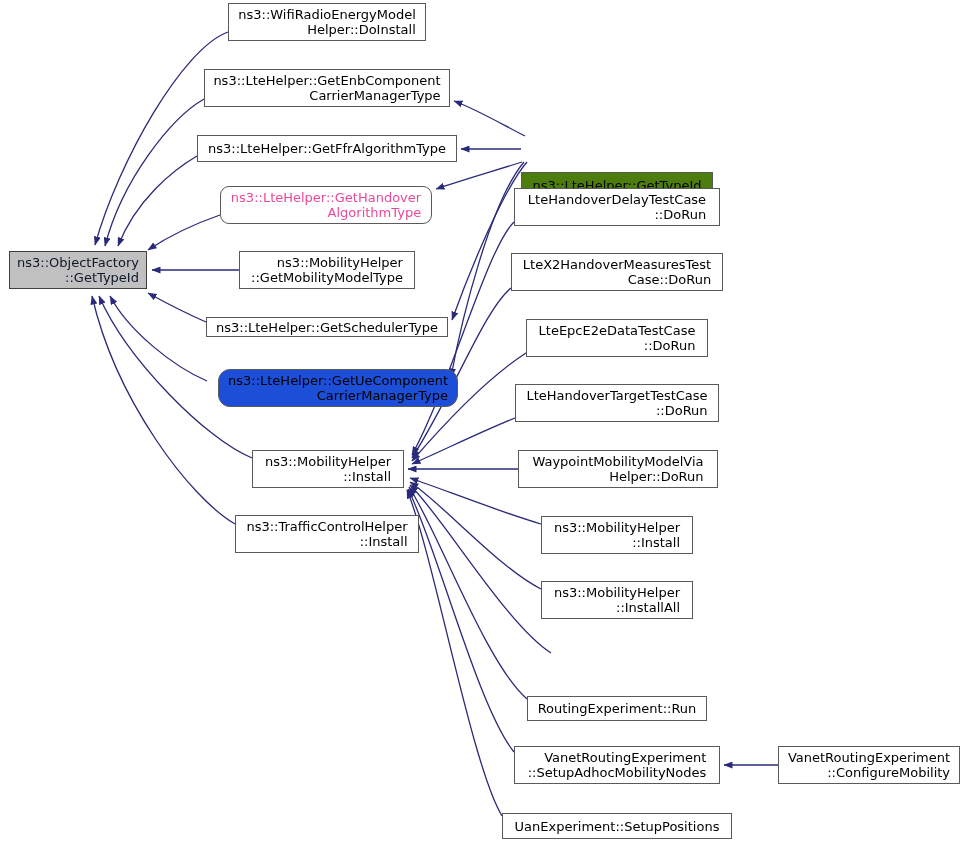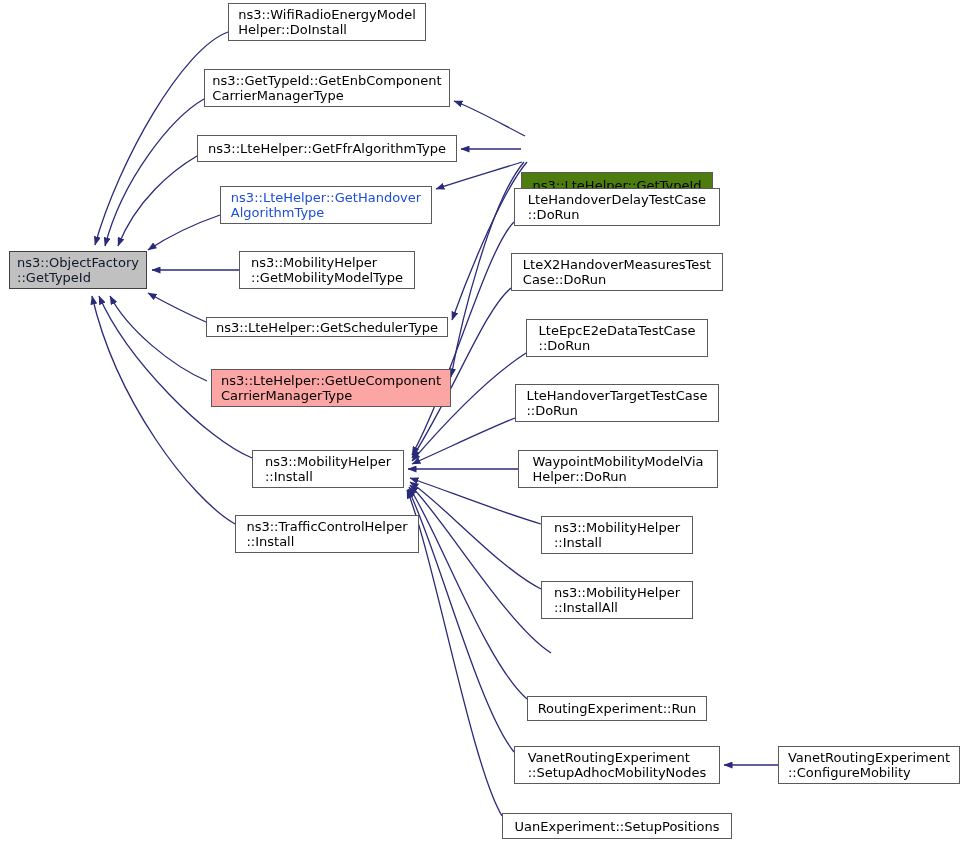--- a/index.html
+++ b/index.html
@@ -26,21 +26,21 @@
   }
   .node {
     position: absolute;
     box-sizing: border-box;
     border: 1px solid #5a5a5a;
     background: #ffffff;
     color: #000000;
     display: flex;
     align-items: center;
     justify-content: center;
-    text-align: left;
+    text-align: right;
     font-size: 13px;
     line-height: 15px;
     letter-spacing: 0px;
     white-space: pre-line;
     padding: 9px 4px;
   }
   .node.root {
     background: #c0c0c0;
     border: 1px solid #404040;
   }
@@ -79,29 +79,29 @@
       <path d="M551,653 C506,624 443,517 410,485" fill="none" stroke="#2a2a7a" stroke-width="1.3" marker-end="url(#arrowhead)"></path>
       <path d="M527,699 C486,664 438,531 409,487" fill="none" stroke="#2a2a7a" stroke-width="1.3" marker-end="url(#arrowhead)"></path>
       <path d="M514,752 C478,708 436,544 408,489" fill="none" stroke="#2a2a7a" stroke-width="1.3" marker-end="url(#arrowhead)"></path>
       <path d="M502,816 C471,764 434,556 407,490" fill="none" stroke="#2a2a7a" stroke-width="1.3" marker-end="url(#arrowhead)"></path>
       <path d="M778,765 L724,765" fill="none" stroke="#2a2a7a" stroke-width="1.3" marker-end="url(#arrowhead)"></path>
     </svg>
 <div class="node root" style="left: 9px; top: 251px; width: 138px; height: 38px; background: rgb(192, 192, 192); border-color: rgb(64, 64, 64); color: #0f172a;">ns3::ObjectFactory
 ::GetTypeId</div>
     <div class="node" style="left: 228px; top: 3px; width: 198px; height: 38px; background: rgb(255, 255, 255); border-color: rgb(90, 90, 90); color: rgb(0, 0, 0);">ns3::WifiRadioEnergyModel
 Helper::DoInstall</div>
-    <div class="node" style="left: 204px; top: 69px; width: 246px; height: 38px; background: rgb(255, 255, 255); border-color: rgb(90, 90, 90); color: rgb(0, 0, 0);">ns3::GetTypeId::GetEnbComponent
+    <div class="node" style="left: 204px; top: 69px; width: 246px; height: 38px; background: rgb(255, 255, 255); border-color: rgb(90, 90, 90); color: rgb(0, 0, 0);">ns3::LteHelper::GetEnbComponent
 CarrierManagerType</div>
     <div class="node" style="left: 197px; top: 135px; width: 260px; height: 27px; background: rgb(255, 255, 255); border-color: rgb(90, 90, 90); color: rgb(0, 0, 0);">ns3::LteHelper::GetFfrAlgorithmType</div>
-    <div class="node" style="left: 220px; top: 186px; width: 212px; height: 38px; background: rgb(255, 255, 255); border-color: rgb(90, 90, 90); color: #1d4ed8;">ns3::LteHelper::GetHandover
+    <div class="node" style="left: 220px; top: 186px; width: 212px; height: 38px; background: rgb(255, 255, 255); border-color: rgb(90, 90, 90); color: #ec4899; border-radius: 9px;">ns3::LteHelper::GetHandover
 AlgorithmType</div>
     <div class="node" style="left: 239px; top: 251px; width: 176px; height: 38px; background: rgb(255, 255, 255); border-color: rgb(90, 90, 90); color: rgb(0, 0, 0);">ns3::MobilityHelper
 ::GetMobilityModelType</div>
     <div class="node" style="left: 206px; top: 317px; width: 242px; height: 14px; background: rgb(255, 255, 255); border-color: rgb(90, 90, 90); color: rgb(0, 0, 0);">ns3::LteHelper::GetSchedulerType</div>
-    <div class="node" style="left: 211px; top: 369px; width: 240px; height: 38px; background: #fca5a5; border-color: rgb(90, 90, 90); color: rgb(0, 0, 0);">ns3::LteHelper::GetUeComponent
+    <div class="node" style="left: 218px; top: 369px; width: 240px; height: 38px; background: #1d4ed8; border-color: rgb(90, 90, 90); color: rgb(0, 0, 0); border-radius: 12px;">ns3::LteHelper::GetUeComponent
 CarrierManagerType</div>
     <div class="node" style="left: 252px; top: 450px; width: 152px; height: 38px; background: rgb(255, 255, 255); border-color: rgb(90, 90, 90); color: rgb(0, 0, 0);">ns3::MobilityHelper
 ::Install</div>
     <div class="node" style="left: 235px; top: 515px; width: 184px; height: 38px; background: rgb(255, 255, 255); border-color: rgb(90, 90, 90); color: rgb(0, 0, 0);">ns3::TrafficControlHelper
 ::Install</div>
     <div class="node" style="left: 521px; top: 136px; width: 192px; height: 26px; background: #4d7c0f; border-color: rgb(90, 90, 90); color: rgb(0, 0, 0); margin-top: 36px;">ns3::LteHelper::GetTypeId</div>
     <div class="node" style="left: 514px; top: 188px; width: 206px; height: 38px; background: rgb(255, 255, 255); border-color: rgb(90, 90, 90); color: rgb(0, 0, 0);">LteHandoverDelayTestCase
 ::DoRun</div>
     <div class="node" style="left: 511px; top: 253px; width: 212px; height: 38px; background: rgb(255, 255, 255); border-color: rgb(90, 90, 90); color: rgb(0, 0, 0);">LteX2HandoverMeasuresTest
 Case::DoRun</div>

